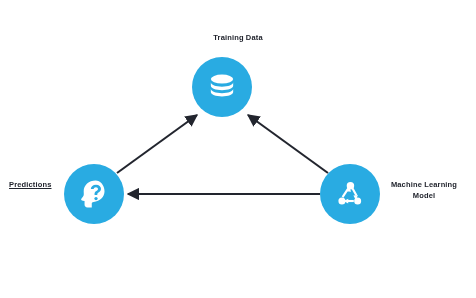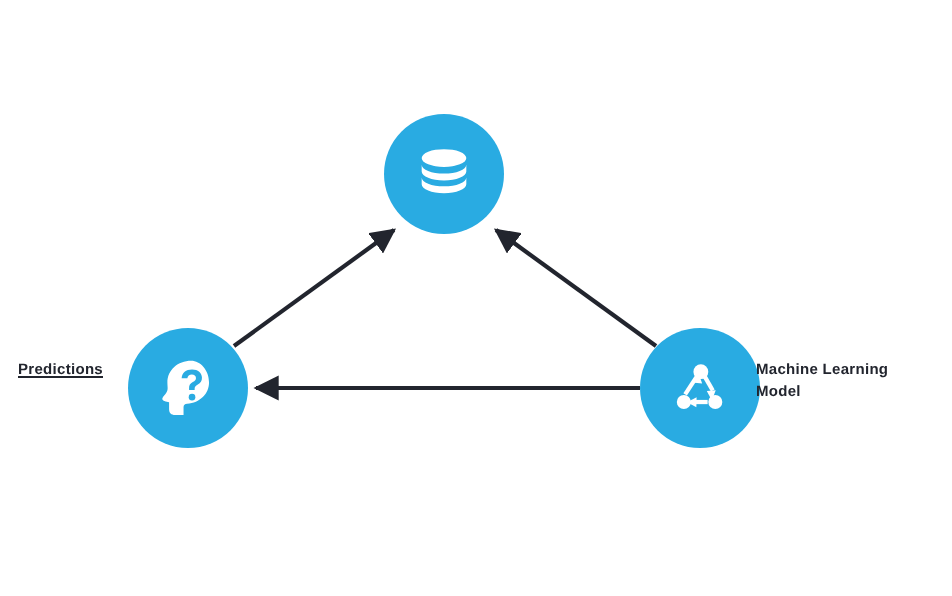--- a/index.html
+++ b/index.html
@@ -67,20 +67,21 @@
     top: 180px;
     width: 60px;
     text-align: left;
     padding-left: 9px;
     text-decoration: underline;
   }
   #label-ml-model {
     left: 378px;
     top: 180px;
     width: 92px;
+    text-align: center;
   }
 </style>
 </head>
 <body>
 
 <div id="diagram-canvas">
 
   <svg class="edge-layer" viewBox="0 0 476 298">
     <defs>
       <marker id="arrowhead" viewBox="0 0 10 10" refX="9" refY="5" markerWidth="6" markerHeight="6" orient="auto-start-reverse">
@@ -118,19 +119,20 @@
       <path d="M11.6 22.6 L19.6 22.6" stroke="#ffffff" stroke-width="2.0" fill="none"></path>
       <path d="M12.3 13.4 L15.2 8.6 L17.0 13.9 z" fill="#ffffff"></path>
       <path d="M23.4 17.0 L21.6 21.9 L19.2 17.4 z" fill="#ffffff"></path>
       <path d="M14.4 20.4 L10.0 22.7 L14.3 25.0 z" fill="#ffffff"></path>
       <circle cx="16.4" cy="8.3" r="3.5" fill="#ffffff"></circle>
       <circle cx="8.4" cy="22.6" r="3.3" fill="#ffffff"></circle>
       <circle cx="23.2" cy="22.6" r="3.3" fill="#ffffff"></circle>
     </svg>
   </div>
 
+  <div class="node-label" id="label-training-data">Training Data</div>
 
   <div class="node-label" id="label-predictions">Predictions</div>
 
   <div class="node-label" id="label-ml-model">Machine Learning
 Model</div>
 
 </div>
 
 </body></html>

